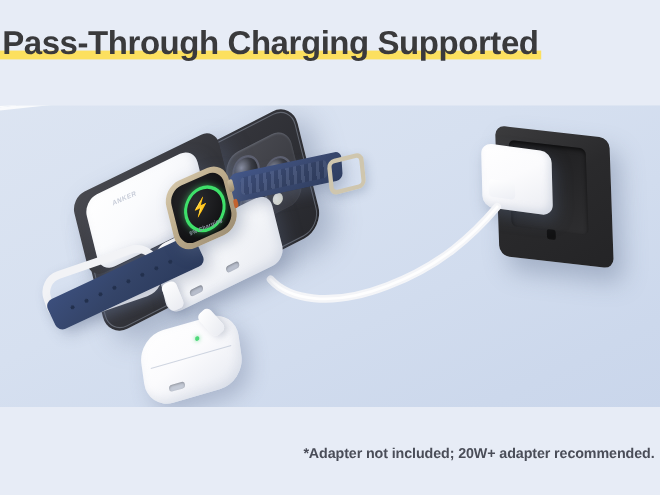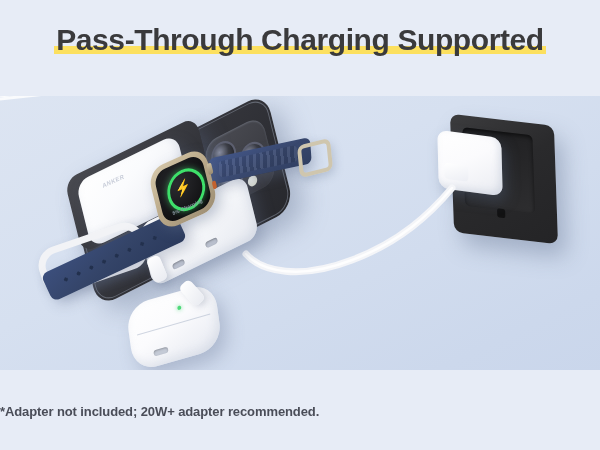--- a/index.html
+++ b/index.html
@@ -19,21 +19,21 @@
     height: 450px;
     background: #e7ecf6;
     overflow: hidden;
   }
 
   
   .headline-wrap {
     position: absolute;
     top: 22px;
     left: 0;
-    width: 600px;
+    width: 488px;
     text-align: center;
     z-index: 30;
   }
   .headline {
     position: relative;
     display: inline-block;
     font-size: 30px;
     font-weight: bold;
     letter-spacing: -0.4px;
     color: #3a3a3c;
@@ -450,21 +450,21 @@
   }
   .conn.c1 { left: 150px; top: 160px; transform: rotate(-22deg); }
   .conn.c2 { left: 185px; top: 184px; transform: rotate(-42deg); }
 
   
   .footnote {
     position: absolute;
     left: 0;
     top: 404px;
     width: 595px;
-    text-align: left;
+    text-align: right;
     font-size: 13px;
     font-weight: bold;
     color: #4a4d58;
     letter-spacing: -0.1px;
   }
 </style>
 </head>
 <body>
 
 <div class="banner">

